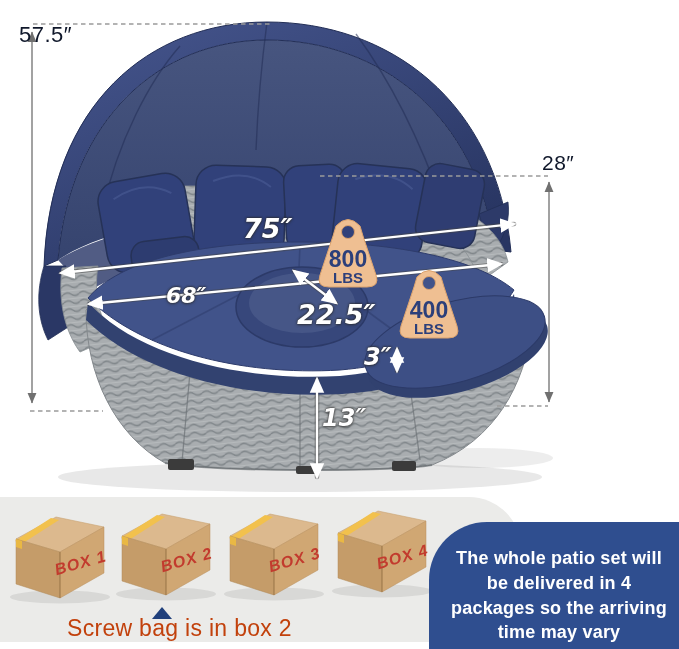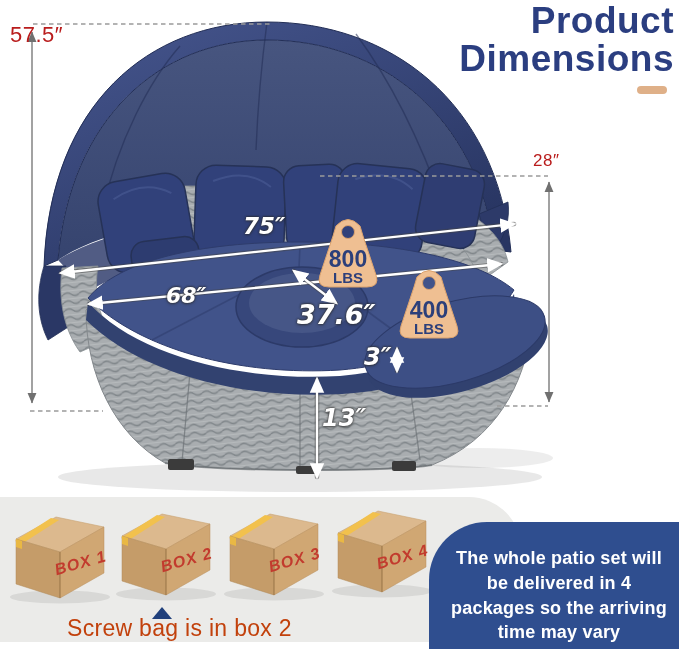--- a/index.html
+++ b/index.html
@@ -8,25 +8,25 @@
 
   
   .title{position:absolute;top:2px;right:5px;text-align:right;color:#2b3e80;
          font-weight:bold;font-size:37px;line-height:1.02;letter-spacing:.5px;}
   .title .dash{display:block;margin:9px 7px 0 auto;width:30px;height:8px;border-radius:4px;background:#dfb088;}
 
   
   svg.illu{position:absolute;left:0;top:0;}
 
   
-  .dim{position:absolute;color:#b91c1c;font-size:22px;letter-spacing:.5px;}
+  .dim{position:absolute;color:#0f172a;font-size:22px;letter-spacing:.5px;margin-left:9px;}
   .dimw{position:absolute;color:#ffffff;font-weight:bold;font-style:italic;
         font-family:"DejaVu Sans","Liberation Sans",sans-serif;
         text-shadow:0 0 2px rgba(45,45,45,.9),0 1px 3px rgba(45,45,45,.7),0 -1px 2px rgba(45,45,45,.45);}
-  .d75{left:243px;top:213px;font-size:23px;text-align:center;}
+  .d75{left:243px;top:213px;font-size:27px;text-align:center;}
   .d68{left:166px;top:283px;font-size:22px;}
   .d225{left:297px;top:299px;font-size:27px;}
   .d3{left:364px;top:343px;font-size:24px;}
   .d13{left:322px;top:404px;font-size:24px;font-style:italic;}
 
   
   .wt{fill:#efbf92;stroke:#dca36e;stroke-width:1;}
   .wval{font-family:"Liberation Sans",sans-serif;font-weight:bold;font-size:23px;fill:#2c3f7a;text-anchor:middle;}
   .wunit{font-family:"Liberation Sans",sans-serif;font-weight:bold;font-size:15px;fill:#2c3f7a;text-anchor:middle;}
 
@@ -189,32 +189,27 @@
     </g>
     <g transform="translate(429,310)">
       <path class="wt" fill-rule="evenodd" d="M -12 -33 Q 0 -46 12 -33 L 15 -23 L 28 16 Q 32 28 19 28 L -19 28 Q -32 28 -28 16 L -15 -23 Z
                M 6.5 -27 A 6.5 6.5 0 1 0 -6.5 -27 A 6.5 6.5 0 1 0 6.5 -27 Z"></path>
       <text class="wval" y="8">400</text>
       <text class="wunit" y="24">LBS</text>
     </g>
   </svg>
 
   <div class="dim" style="left:10px;top:22px;">57.5″</div>
-  <div class="dim" style="left:533px;top:151px;font-size:17px;">28″</div>
+  <div class="dim" style="left:533px;top:151px;font-size:21px;">28″</div>
   <div class="dimw d75">75″</div>
   <div class="dimw d68">68″</div>
-  <div class="dimw d225">37.6″</div>
+  <div class="dimw d225">22.5″</div>
   <div class="dimw d3">3″</div>
   <div class="dimw d13">13″</div>
 
-  <div class="title">
-    <div>Product</div>
-    <div>Dimensions</div>
-    <span class="dash"></span>
-  </div>
 
   <div class="panel"></div>
 
   <svg class="boxes" width="450" height="149" viewBox="0 0 450 149">
     <defs>
       <g id="cardboard-box">
         <ellipse cx="54" cy="89" rx="50" ry="6.5" fill="rgba(0,0,0,0.08)"></ellipse>
         <polygon points="10,31 50,9 98,19 54,44" fill="#dcb98e" stroke="#caa372" stroke-width="0.6"></polygon>
         <polygon points="45,10 53,12 17,35 9,33" fill="#f2c14d"></polygon>
         <polygon points="10,31 10,76 54,90 54,44" fill="#c59c69" stroke="#b08a58" stroke-width="0.5"></polygon>

